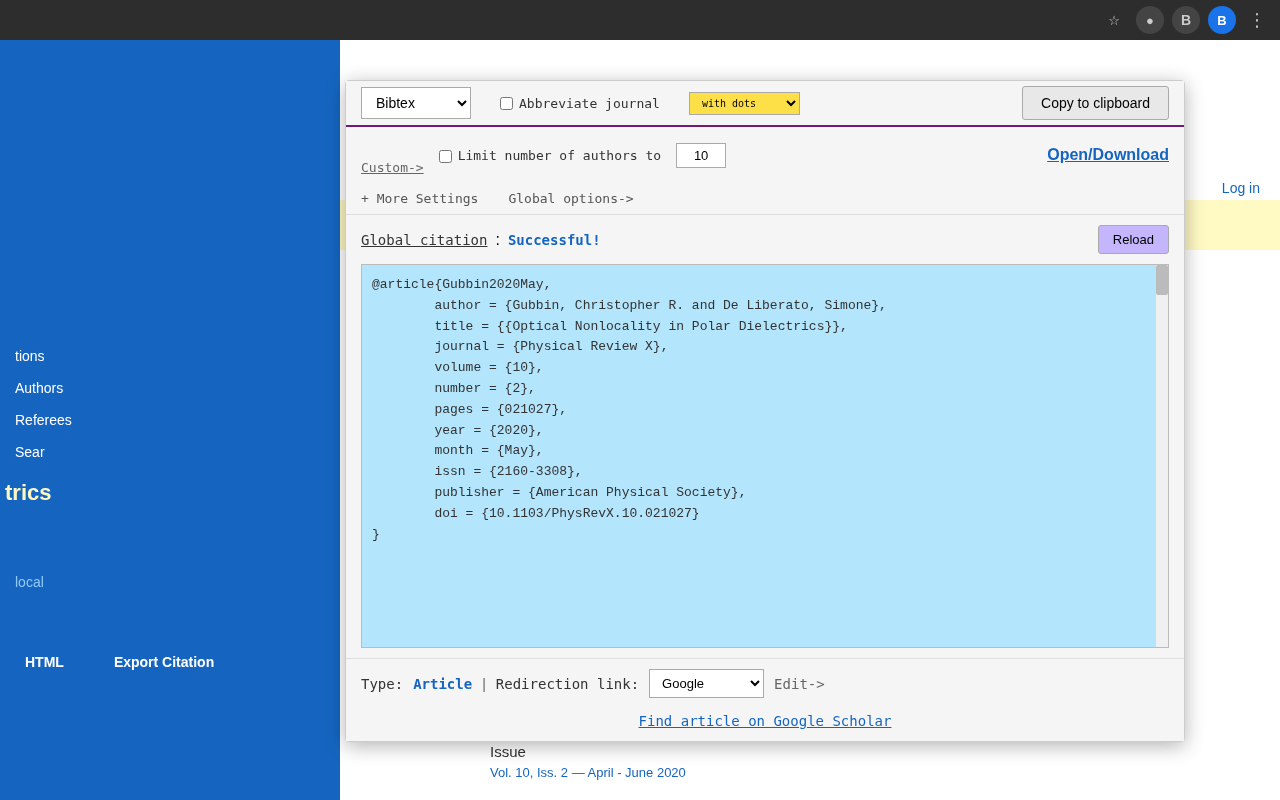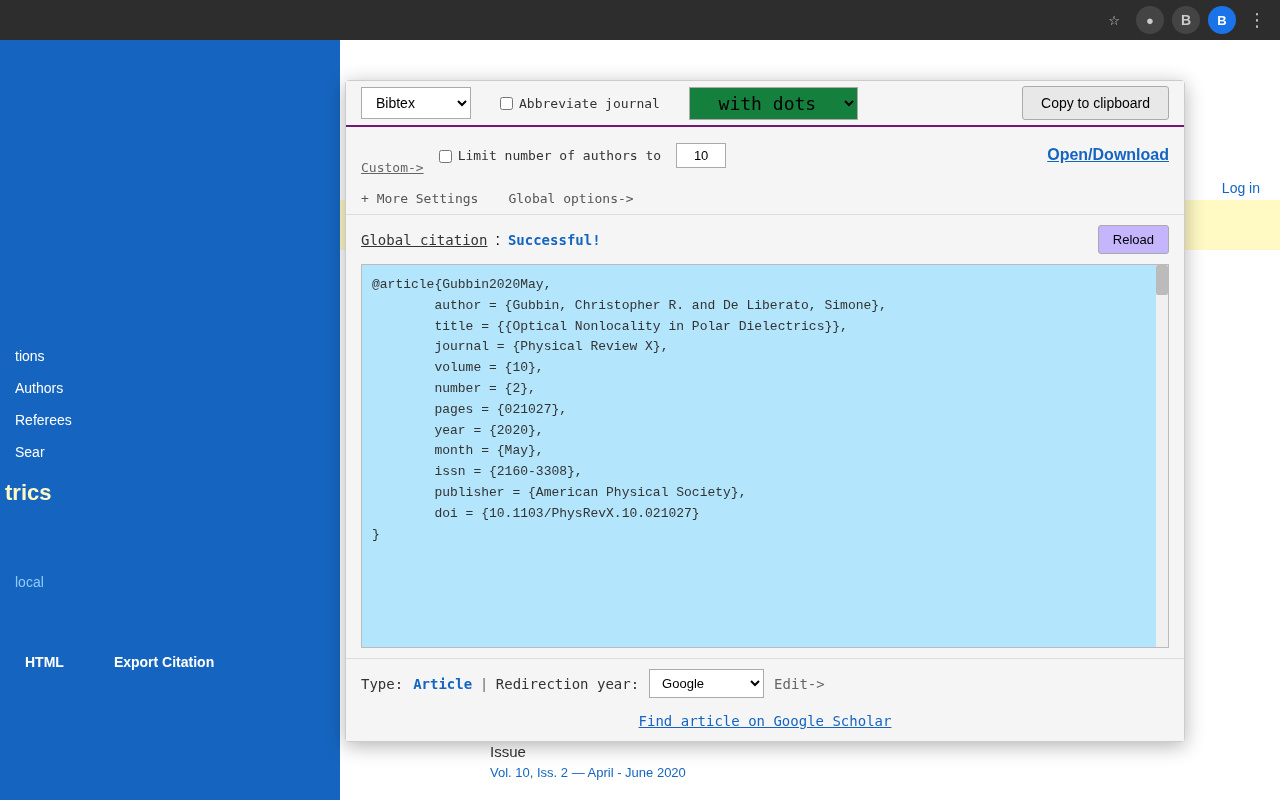--- a/index.html
+++ b/index.html
@@ -186,26 +186,25 @@
       display: flex;
       align-items: center;
       gap: 6px;
       font-size: 13px;
       font-family: monospace;
       color: #333;
     }
 
     .with-dots-select {
       padding: 4px 8px;
-      font-size: 18px;
+      font-size: 10px;
       border: 1px solid #aaa;
-      background: #15803d;
-      cursor: pointer;
-      font-family: monospace;
-      text-align: center;
+      background: #fde047;
+      cursor: pointer;
+      font-family: monospace;
     }
 
     .copy-btn {
       margin-left: auto;
       padding: 8px 18px;
       background: #e8e8e8;
       border: 1px solid #aaa;
       border-radius: 3px;
       font-size: 14px;
       cursor: pointer;
@@ -549,21 +548,21 @@
 }</div>
       <div class="scrollbar-track">
         <div class="scrollbar-thumb"></div>
       </div>
     </div>
 
     <div class="modal-bottom-row">
       <span class="type-label">Type:</span>
       <span class="article-type">Article</span>
       <span class="pipe-sep">|</span>
-      <span class="redirect-label">Redirection year:</span>
+      <span class="redirect-label">Redirection link:</span>
       <select class="google-select">
         <option>Google</option>
         <option>Bing</option>
         <option>DuckDuckGo</option>
       </select>
       <span class="edit-link">Edit-&gt;</span>
     </div>
 
     <div class="find-article-row">
       <a class="find-article-link" href="#">Find article on Google Scholar</a>

